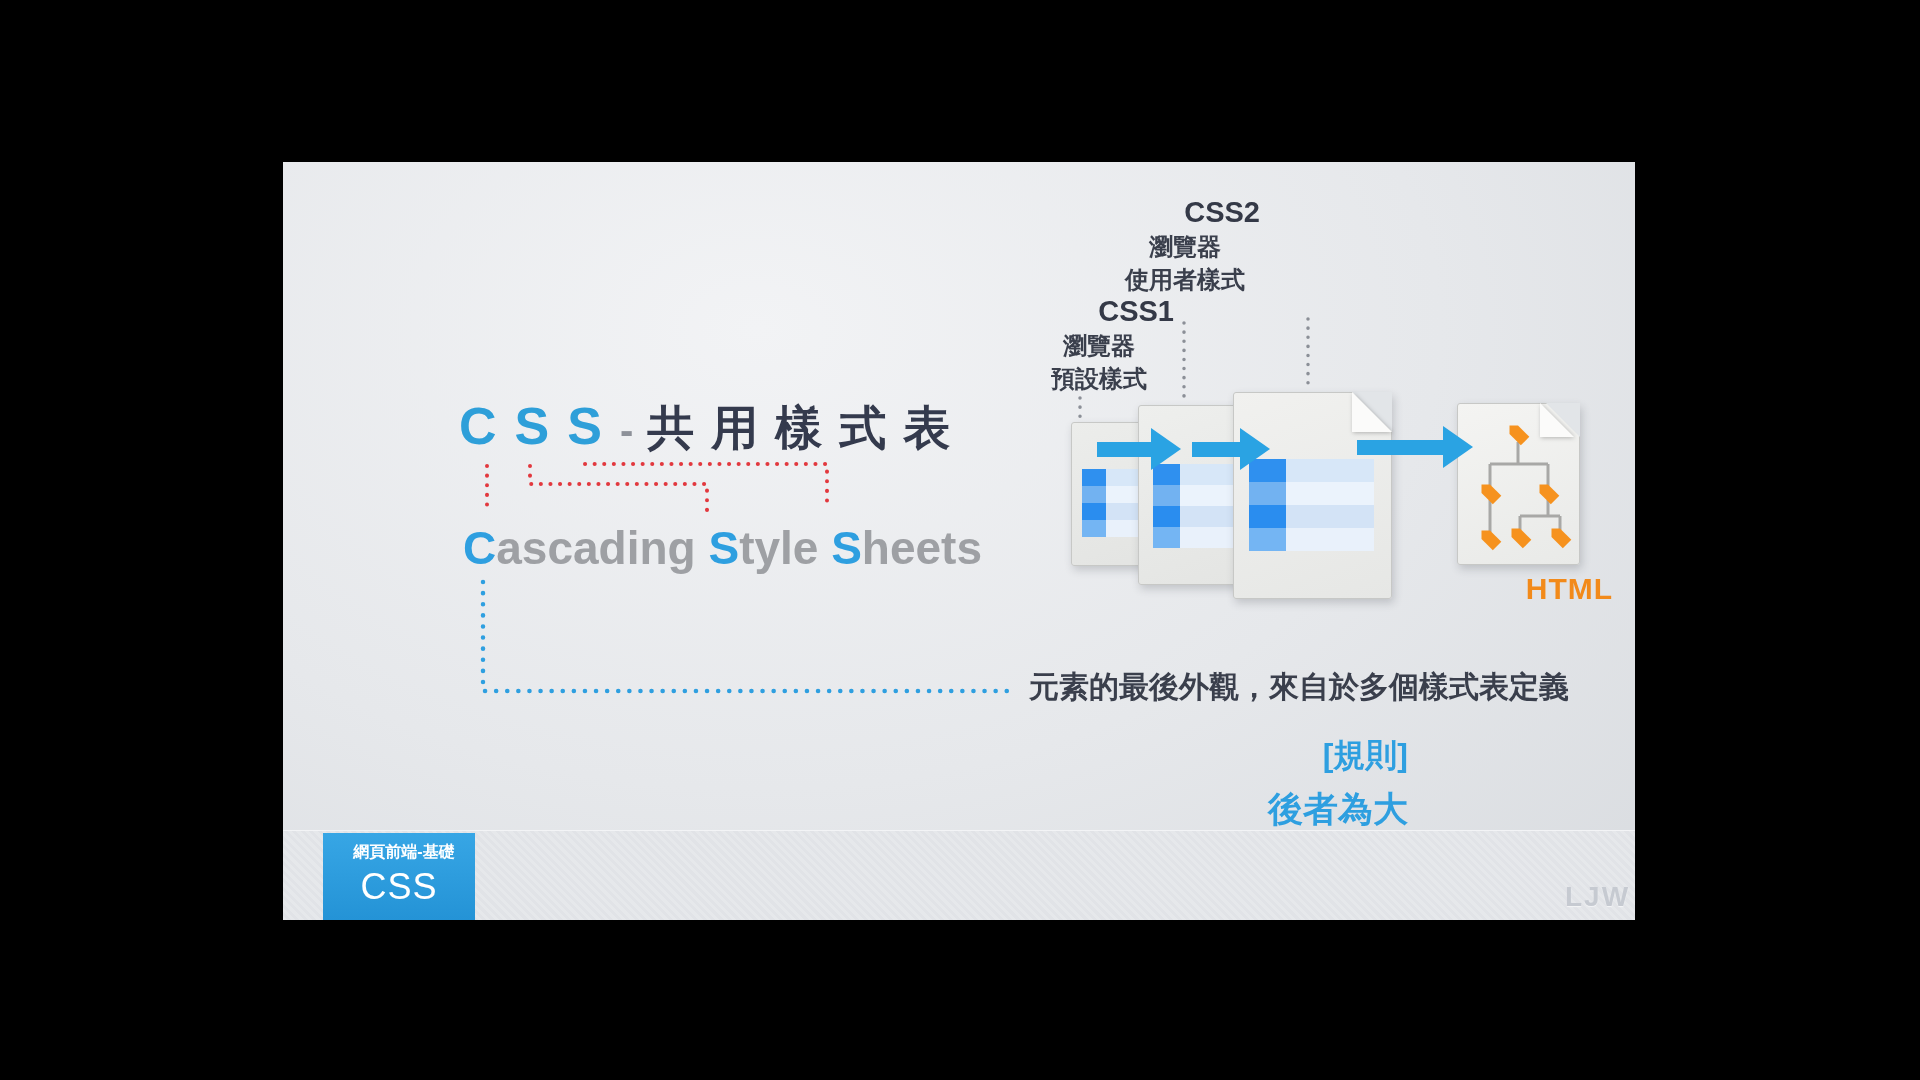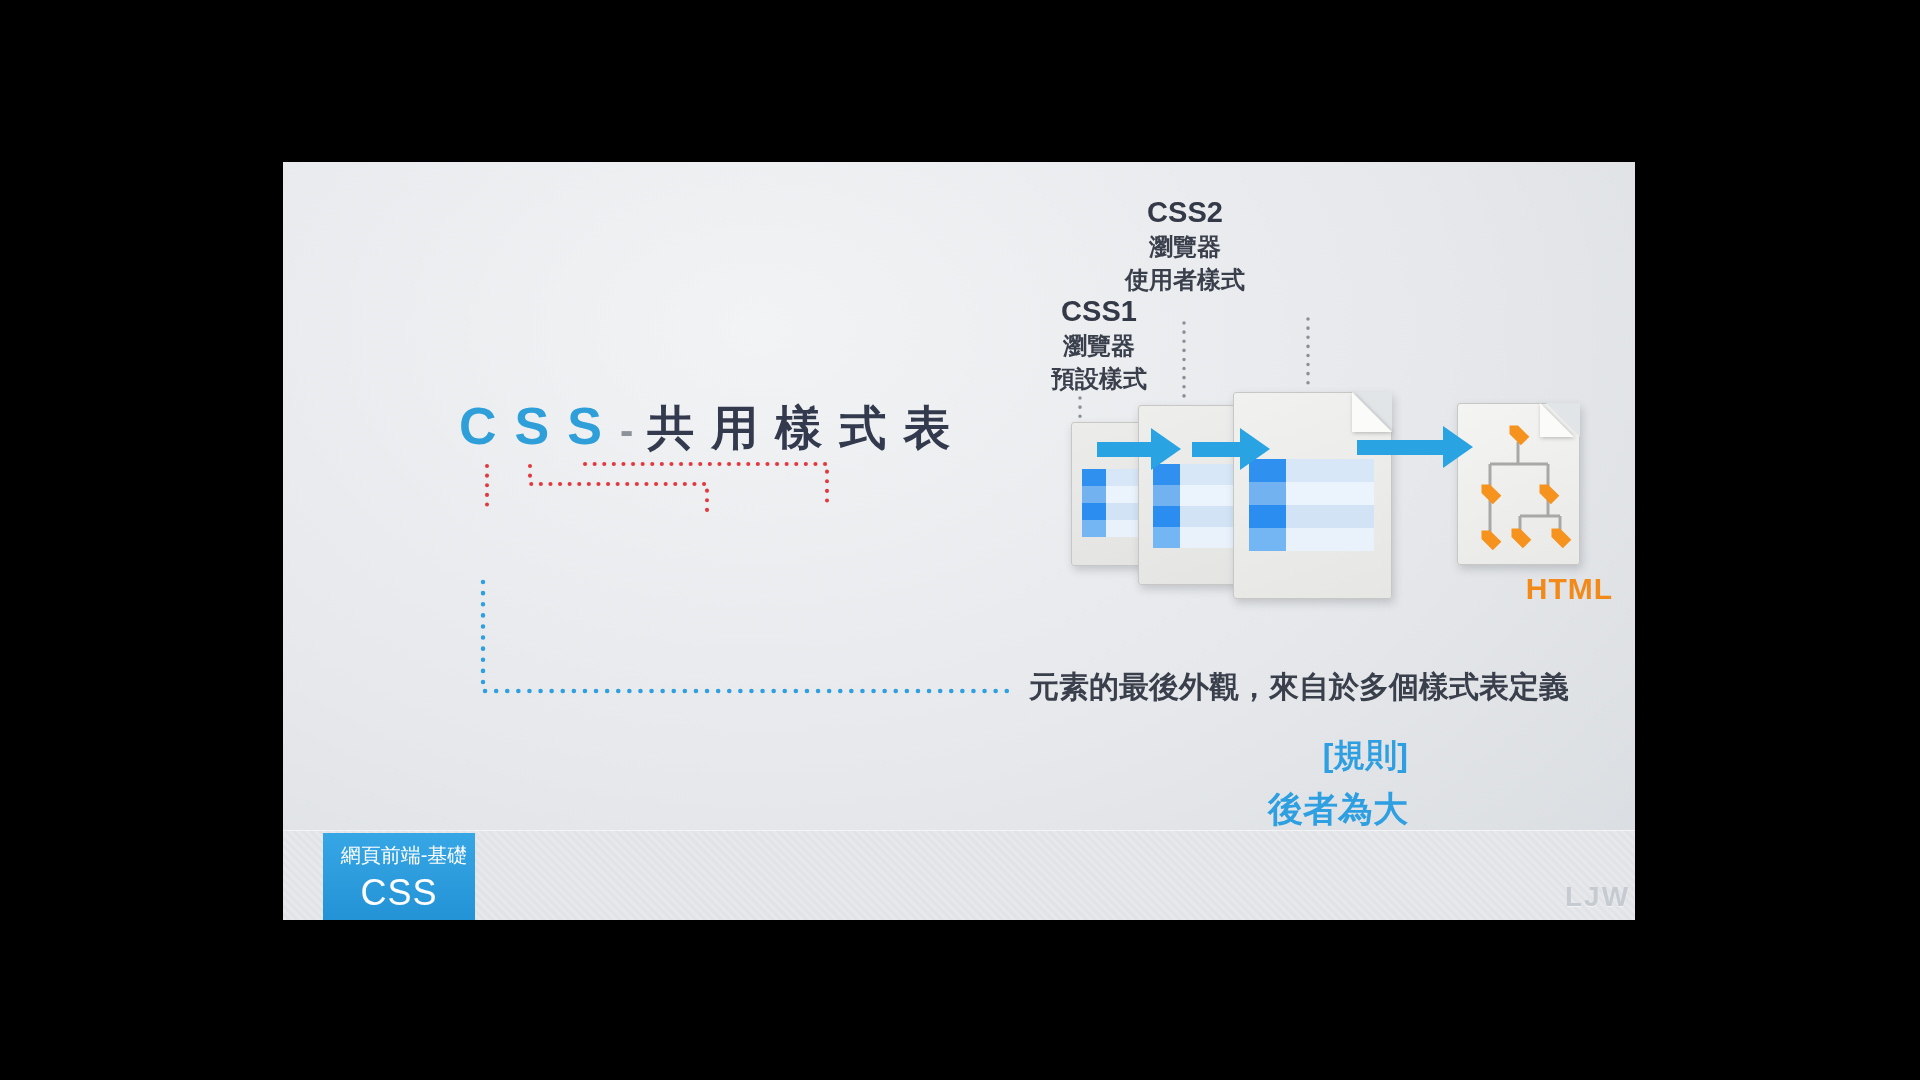--- a/index.html
+++ b/index.html
@@ -21,21 +21,21 @@
   .subtitle{position:absolute;left:180px;top:359px;font-size:46px;font-weight:700;z-index:6;white-space:nowrap;}
   .subtitle .b{color:#2E9FE0;}
   .subtitle .g{color:#9EA0A4;}
   
   .annotation{position:absolute;left:746px;top:505px;font-size:30px;font-weight:700;color:#3A3F4C;z-index:6;white-space:nowrap;}
   .rule{position:absolute;left:950px;top:572px;width:175px;text-align:right;color:#2E9FE0;z-index:6;}
   .rule-header{font-size:32px;font-weight:700;}
   .rule-body{font-size:35px;font-weight:700;margin-top:8px;}
   
   .csslabel{position:absolute;text-align:center;color:#3A3F4C;z-index:6;}
-  .csslabel .lbl-name{font-size:29px;font-weight:800;color:#343947;line-height:36px;}
+  .csslabel .lbl-name{font-size:29px;font-weight:800;color:#343947;line-height:36px;text-align:right;}
   .csslabel .lbl-line{font-size:24px;font-weight:700;line-height:33px;}
   .label1{left:741px;top:131px;width:150px;}
   .label2{left:827px;top:32px;width:150px;}
   .label3{left:944px;top:91px;width:195px;}
   
   .doc{position:absolute;border:1px solid #c7c8c6;border-radius:3px;
        box-shadow:2px 4px 8px rgba(60,65,75,0.22);}
   .doc1{left:788px;top:260px;width:152px;height:142px;z-index:11;
         background:linear-gradient(160deg,#ecedeb,#e2e3e1);}
   .doc2{left:855px;top:243px;width:158px;height:178px;z-index:12;
@@ -72,21 +72,21 @@
   .arrow3{left:1074px;top:264px;width:116px;}
   
   .html-label{position:absolute;left:1226px;top:410px;width:121px;text-align:center;
         font-size:30px;font-weight:800;color:#F28A1A;letter-spacing:1px;z-index:6;}
   
   .band{position:absolute;left:0;bottom:0;width:100%;height:89px;z-index:7;
         background:repeating-linear-gradient(45deg,#e6e8eb 0 3px,#e1e3e7 3px 6px);
         border-top:1px solid #f3f4f6;}
   .badge{position:absolute;left:40px;top:671px;width:152px;height:87px;z-index:8;
         background:linear-gradient(180deg,#37a6e5,#2493d6);color:#fff;text-align:center;}
-  .badge-line1{font-size:20px;font-weight:400;margin-top:9px;margin-left:10px;}
+  .badge-line1{font-size:16px;font-weight:700;margin-top:9px;margin-left:10px;}
   .badge-line2{font-size:36px;font-weight:400;margin-top:3px;letter-spacing:1px;}
   .watermark{position:absolute;left:1282px;top:699px;font-size:28px;font-weight:700;
         color:#c6cad1;letter-spacing:2px;z-index:8;text-shadow:0 1px 1px #f4f5f7;margin-top:20px;}
 </style>
 </head>
 <body>
 
 <div class="stage">
   <div class="slide">
 
@@ -101,20 +101,23 @@
     </svg>
 
     <div class="title">
       <span class="lat">C</span>
       <span class="lat">S</span>
       <span class="lat">S</span>
       <span class="dash">-</span>
       <span class="cjk">共用樣式表</span>
     </div>
 
+    <div class="subtitle">
+      <span class="b">C</span><span class="g">ascading </span><span class="b">S</span><span class="g">tyle </span><span class="b">S</span><span class="g">heets</span>
+    </div>
 
     <div class="annotation">元素的最後外觀，來自於多個樣式表定義</div>
 
     <div class="rule">
       <div class="rule-header">[規則]</div>
       <div class="rule-body">後者為大</div>
     </div>
 
     <div class="csslabel label1">
       <div class="lbl-name">CSS1</div>

